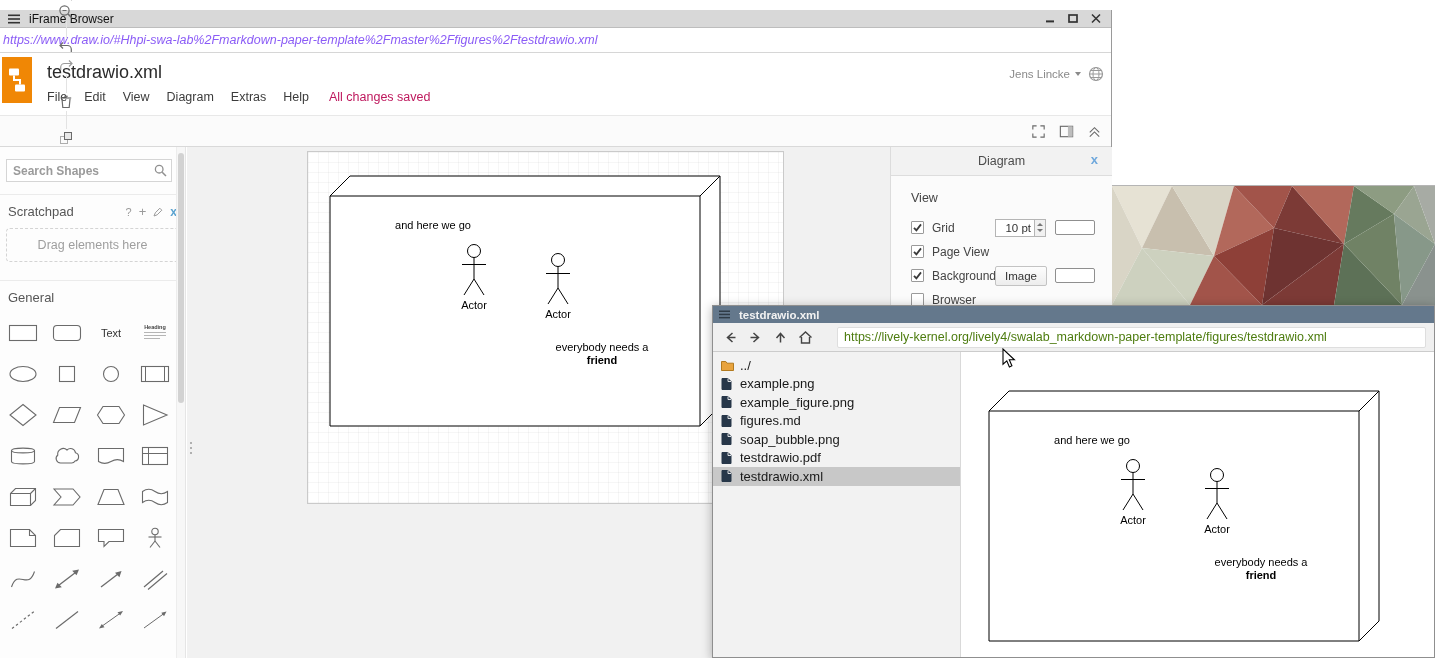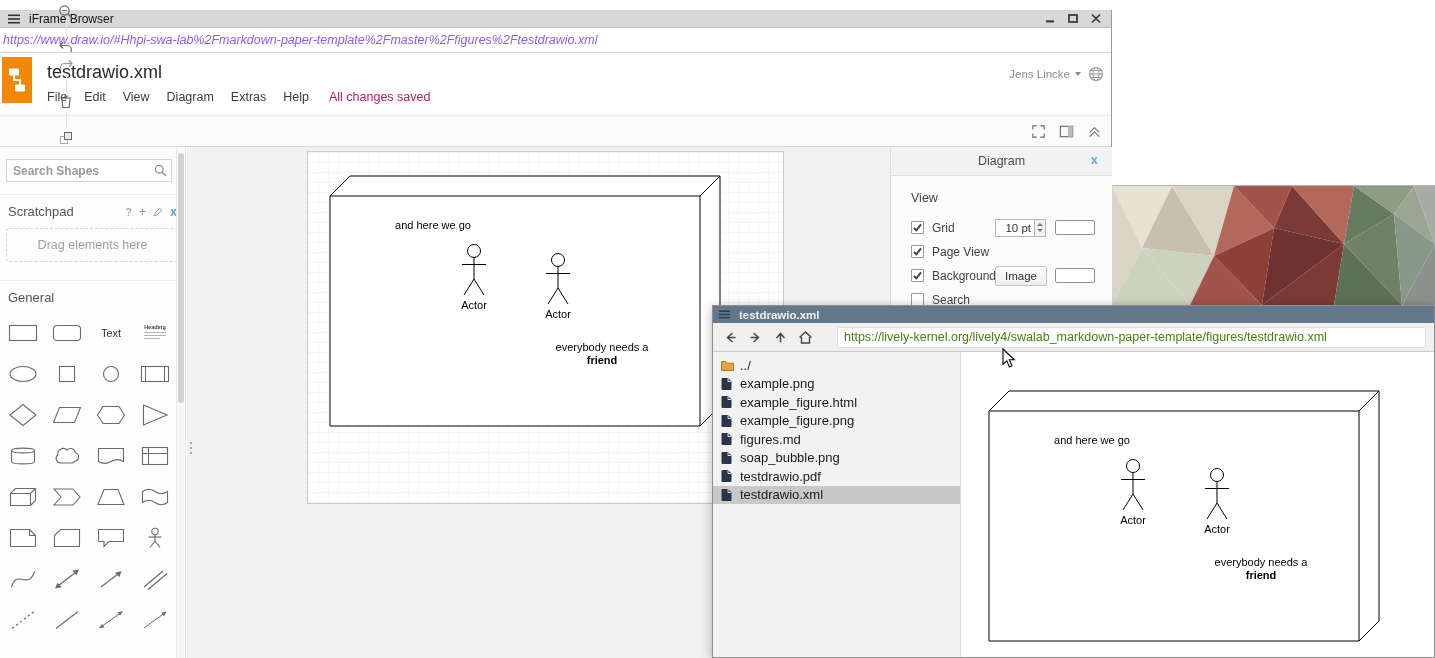--- a/index.html
+++ b/index.html
@@ -623,21 +623,21 @@
               <svg width="11" height="11" viewBox="0 0 11 11">
                 <polyline points="2,5.8 4.4,8.4 9,2.4" fill="none" stroke="#3a3a3a" stroke-width="1.8"></polyline>
               </svg>
             </span>
             <span class="fp-label">Background</span>
             <button class="fp-btn">Image</button>
             <button class="fp-swatch"></button>
           </div>
           <div class="fp-row">
             <span class="cb"></span>
-            <span class="fp-label">Search</span>
+            <span class="fp-label">Browser</span>
           </div>
         </div>
     </div>
 
   </div>
 </div>
 
 <div id="win2">
   <div class="w2-titlebar">
     <span class="wc-btn">
@@ -693,29 +693,20 @@
           <span>../</span>
         </div>
         <div class="file-row">
           <span class="file-ic">
             <svg width="11" height="12" viewBox="0 0 11 12">
               <path d="M1,0.5 H7 L10,3.5 V11.5 H1 Z" fill="#273749" stroke="#273749"></path>
               <path d="M7,0.5 V3.5 H10" fill="none" stroke="#f2f2f2" stroke-width="0.9"></path>
             </svg>
           </span>
           <span>example.png</span>
-        </div>
-        <div class="file-row">
-          <span class="file-ic">
-            <svg width="11" height="12" viewBox="0 0 11 12">
-              <path d="M1,0.5 H7 L10,3.5 V11.5 H1 Z" fill="#273749" stroke="#273749"></path>
-              <path d="M7,0.5 V3.5 H10" fill="none" stroke="#f2f2f2" stroke-width="0.9"></path>
-            </svg>
-          </span>
-          <span>example_figure.html</span>
         </div>
         <div class="file-row">
           <span class="file-ic">
             <svg width="11" height="12" viewBox="0 0 11 12">
               <path d="M1,0.5 H7 L10,3.5 V11.5 H1 Z" fill="#273749" stroke="#273749"></path>
               <path d="M7,0.5 V3.5 H10" fill="none" stroke="#f2f2f2" stroke-width="0.9"></path>
             </svg>
           </span>
           <span>example_figure.png</span>
         </div>

